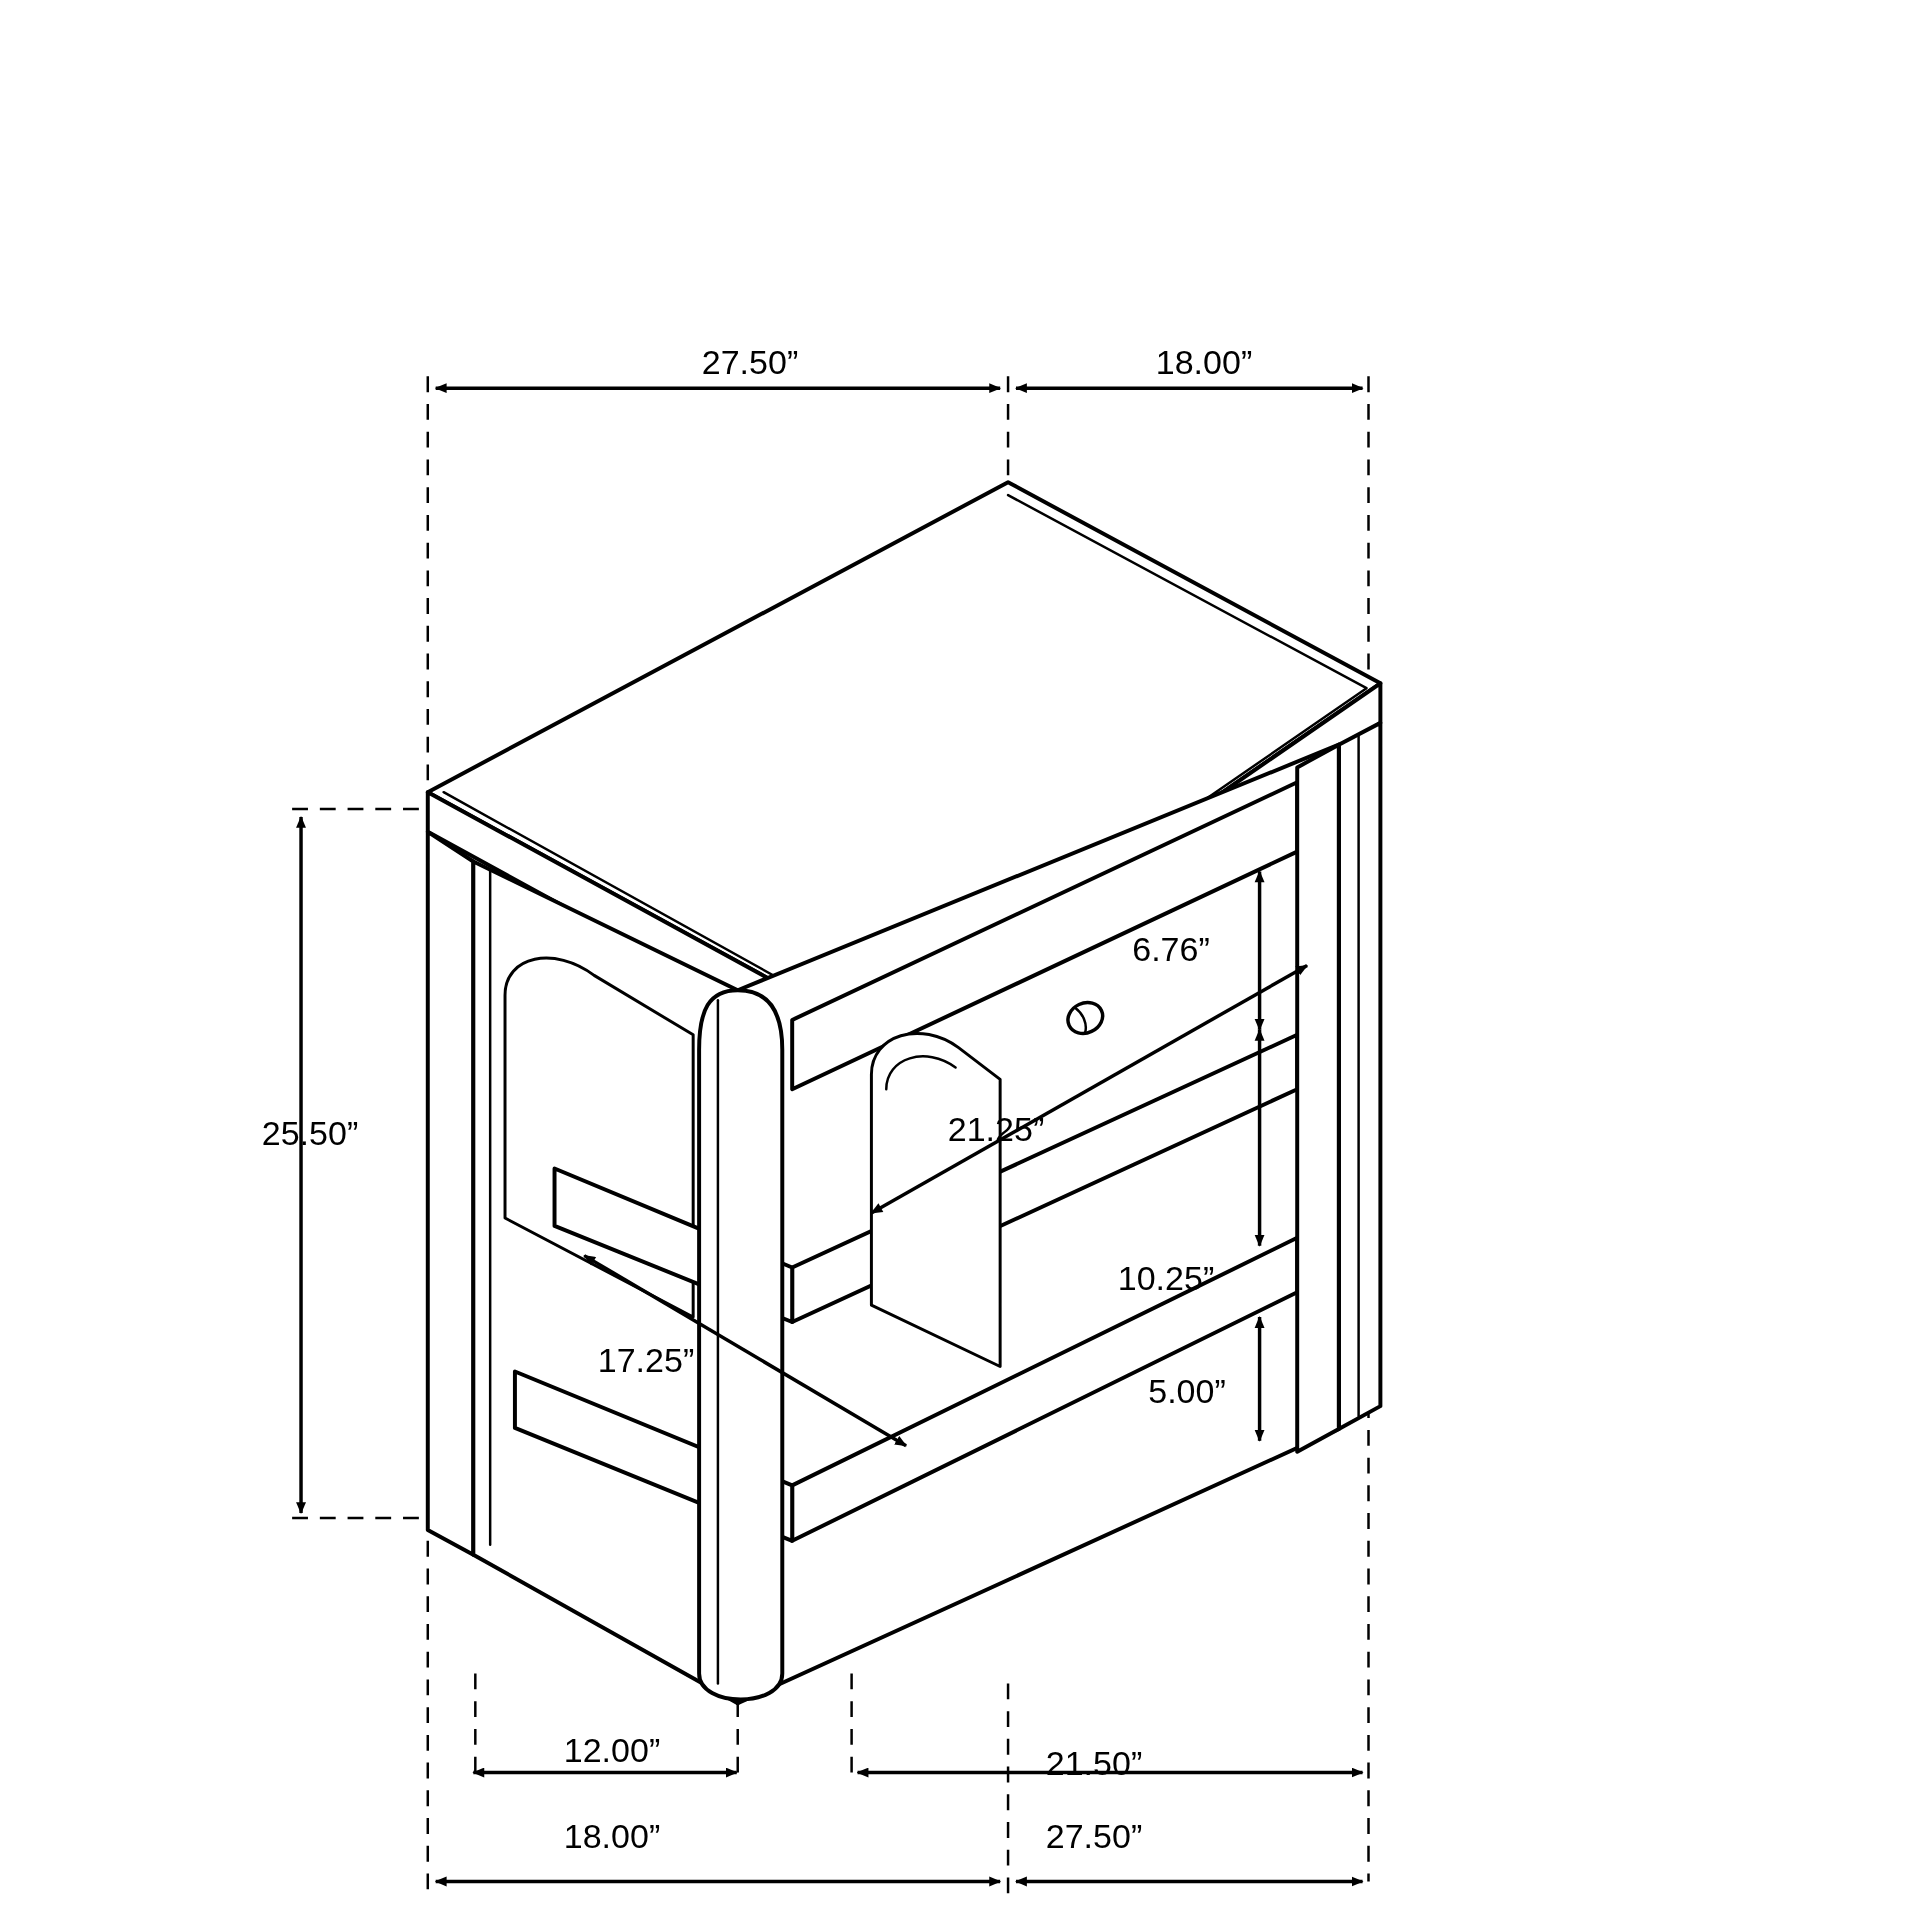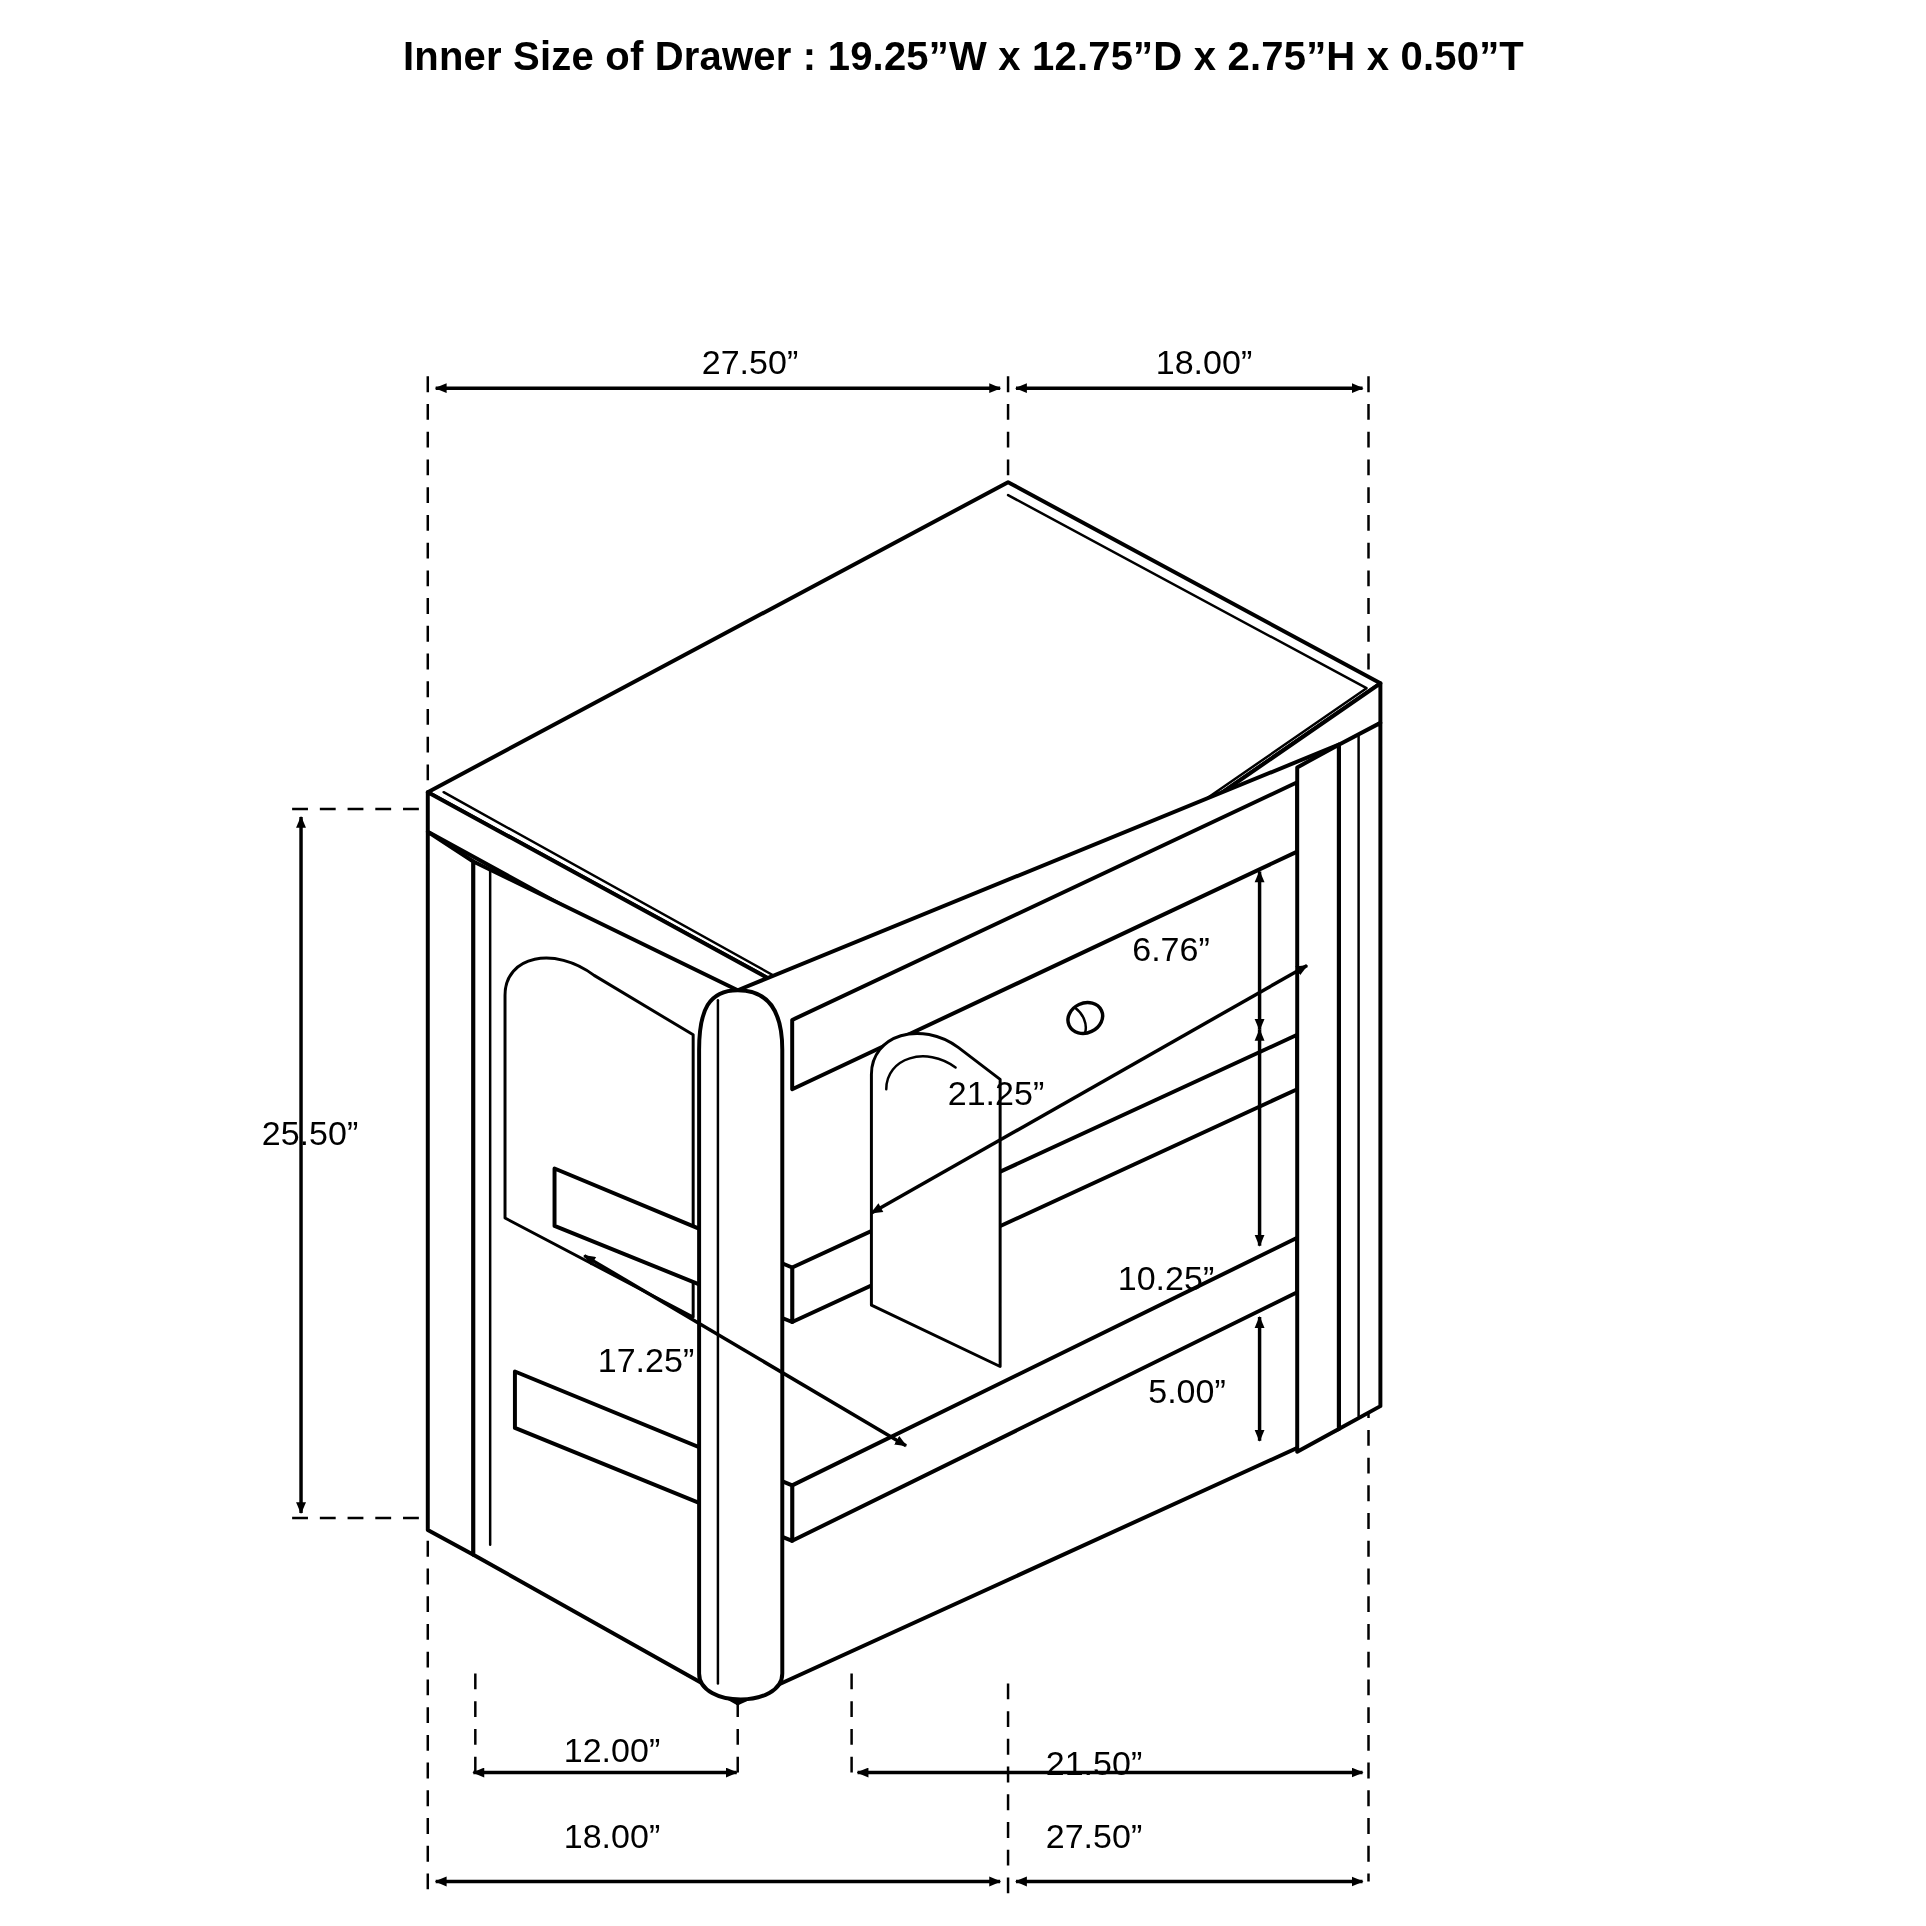--- a/index.html
+++ b/index.html
@@ -44,21 +44,20 @@
     left: 0; top: 0;
     width: 1927px;
     height: 1927px;
   }
 </style>
 </head>
 <body>
 
 <div id="sheet">
 
-  <div class="title">Inner Size of Drawer  : 19.25”W x 12.75”D x 2.75”H x 0.50”T</div>
 
   <svg viewBox="0 0 1946 1946" xmlns="http://www.w3.org/2000/svg">
     <defs>
       <marker id="arrowEnd" markerWidth="14" markerHeight="14" refX="11" refY="5" orient="auto" markerUnits="userSpaceOnUse">
         <path d="M0,0 L12,5 L0,10 z" fill="#000"></path>
       </marker>
       <marker id="arrowStart" markerWidth="14" markerHeight="14" refX="1" refY="5" orient="auto" markerUnits="userSpaceOnUse">
         <path d="M12,0 L0,5 L12,10 z" fill="#000"></path>
       </marker>
     </defs>
@@ -138,21 +137,21 @@
       <line x1="440" y1="1900" x2="1010" y2="1900" marker-start="url(#arrowStart)" marker-end="url(#arrowEnd)"></line>
 
       <line x1="1026" y1="1900" x2="1376" y2="1900" marker-start="url(#arrowStart)" marker-end="url(#arrowEnd)"></line>
     </g>
   </svg>
 
   <div class="dim-label" style="left:750px;  top:362px;">27.50”</div>
   <div class="dim-label" style="left:1204px; top:362px;">18.00”</div>
   <div class="dim-label" style="left:310px;  top:1133px;">25.50”</div>
   <div class="dim-label" style="left:1171px; top:949px;">6.76”</div>
-  <div class="dim-label" style="left:996px; top:1093px;">21.25”</div>
+  <div class="dim-label" style="left:996px; top:1129px;">21.25”</div>
   <div class="dim-label" style="left:1166px; top:1238px;margin-top:40px;">10.25”</div>
   <div class="dim-label" style="left:646px;  top:1360px;">17.25”</div>
   <div class="dim-label" style="left:1172px; top:1391px;margin-left:15px;">5.00”</div>
   <div class="dim-label" style="left:612px;  top:1750px;text-align:center;">12.00”</div>
   <div class="dim-label" style="left:1094px; top:1750px;margin-top:13px;">21.50”</div>
   <div class="dim-label" style="left:612px; top:1836px;">18.00”</div>
   <div class="dim-label" style="left:1094px; top:1836px;">27.50”</div>
 
 </div>
 

